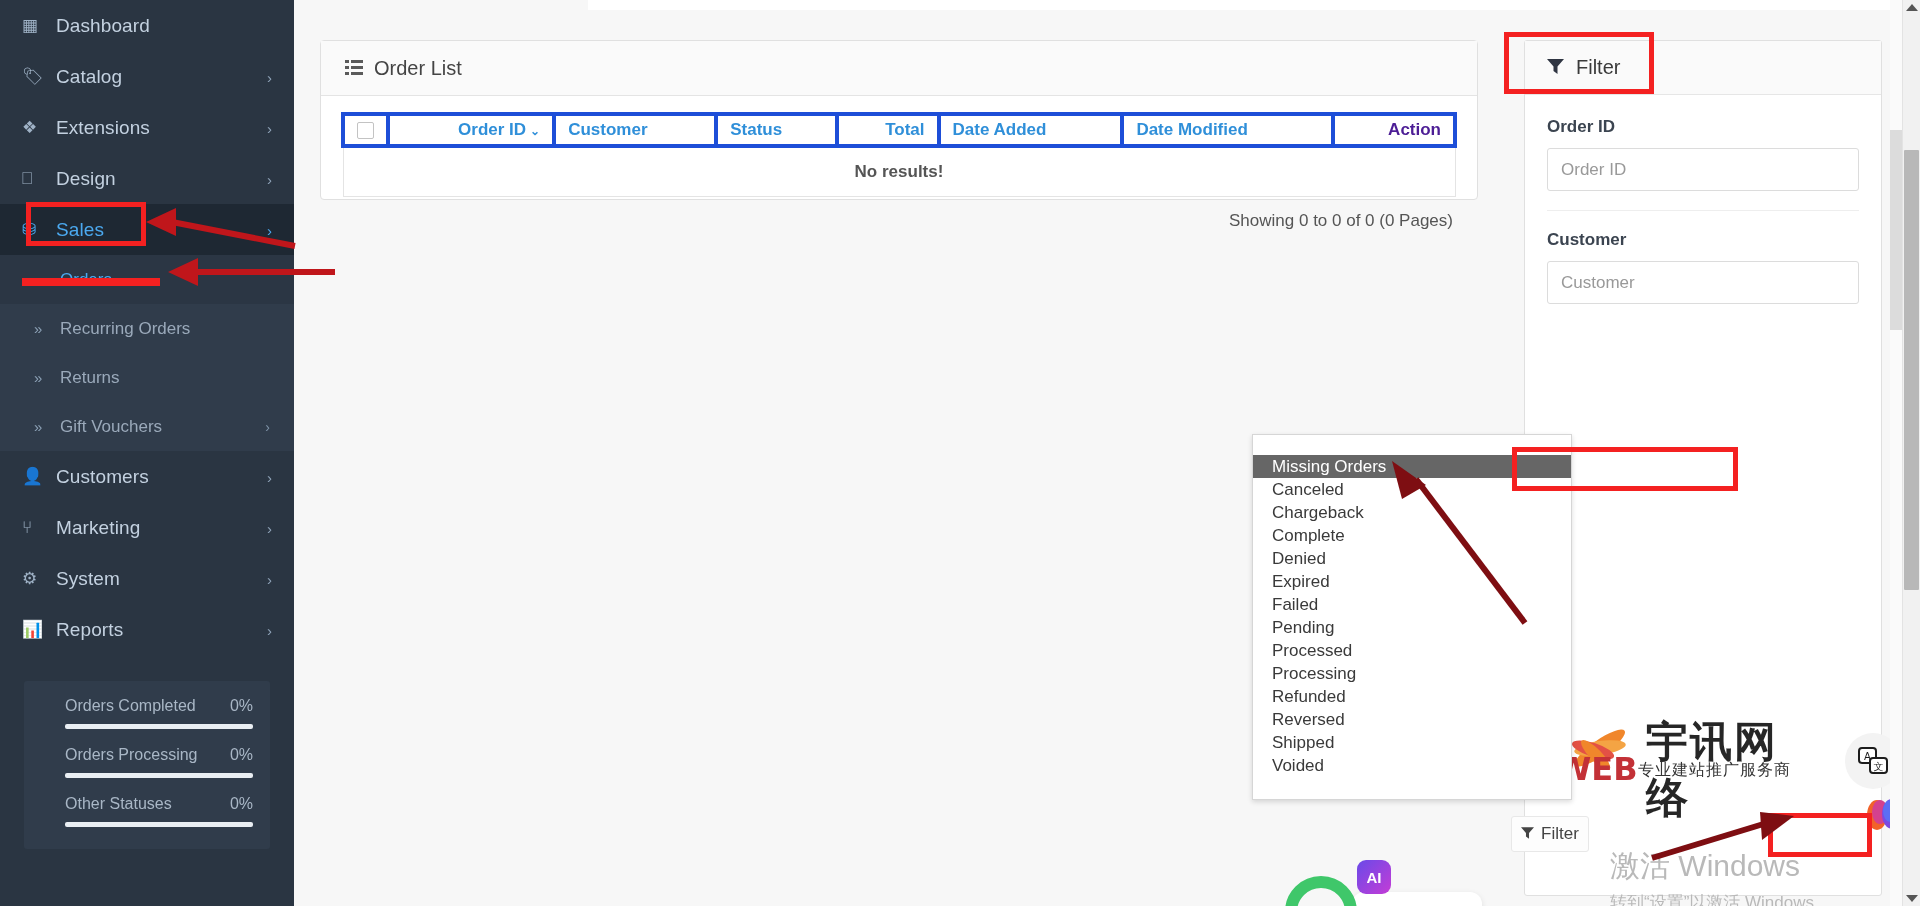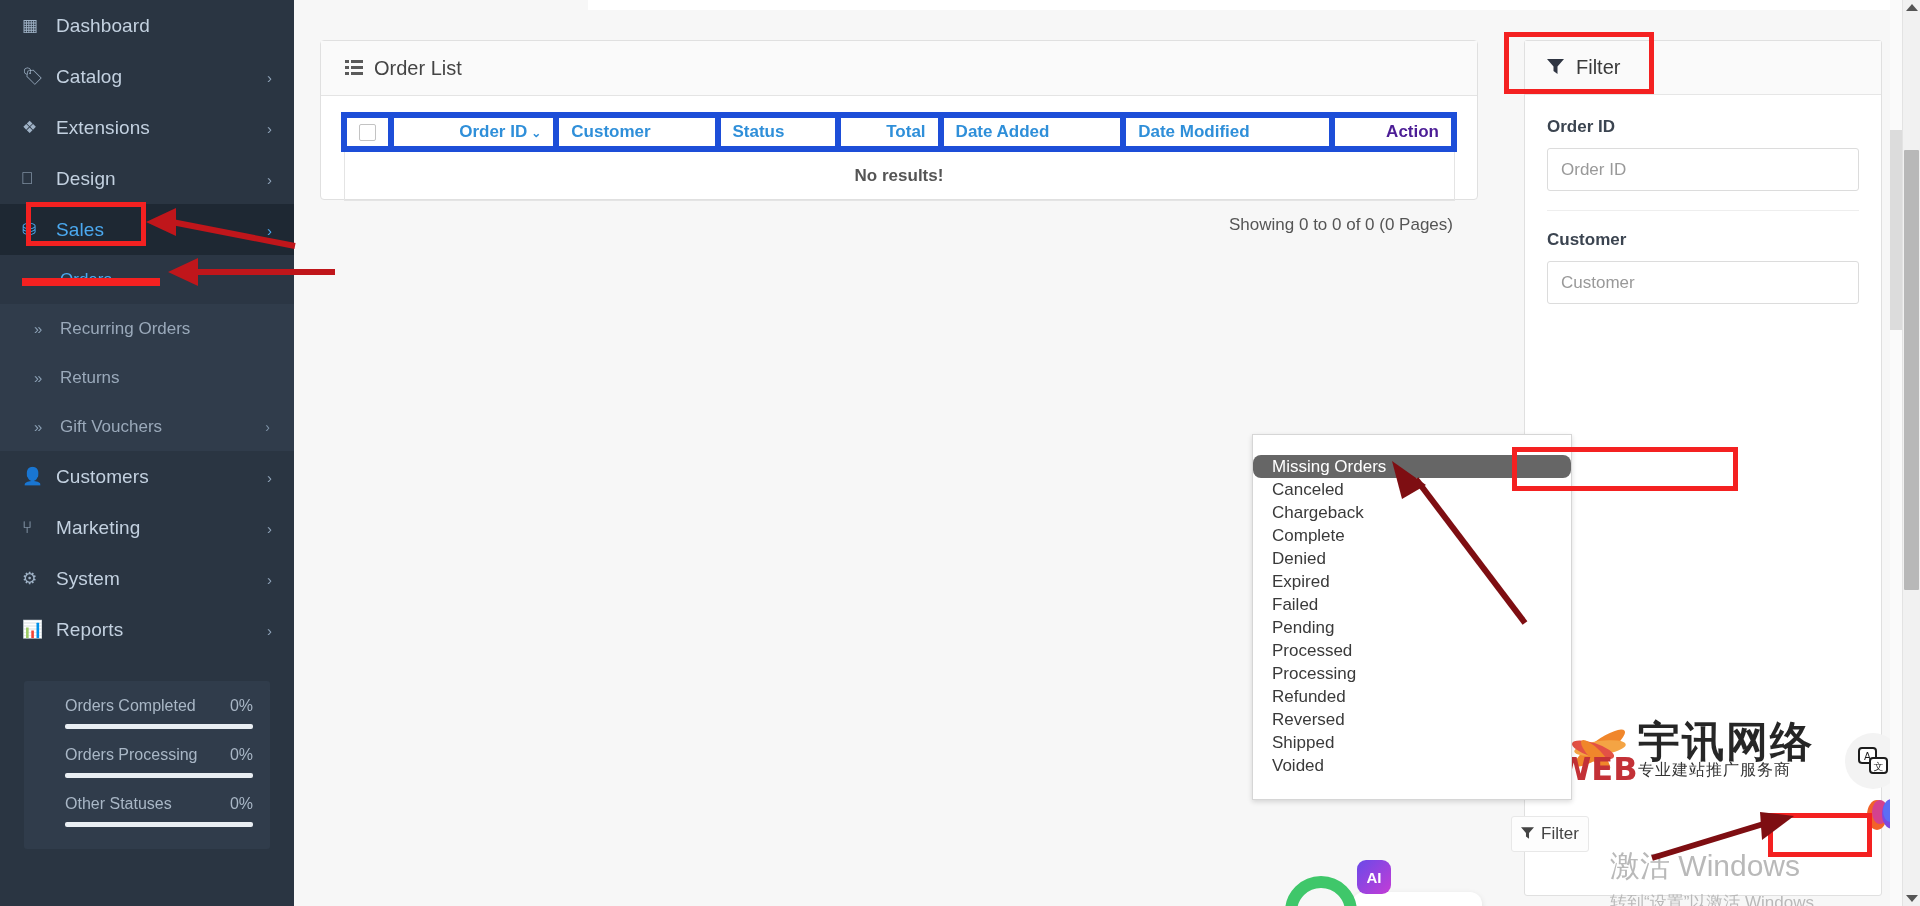--- a/index.html
+++ b/index.html
@@ -108,21 +108,21 @@
     border-bottom: 1px solid #e4e4e4;
     display: flex; align-items: center;
     padding: 0 24px;
     font-size: 20px; color: #444;
   }
   .panel-head .phicon { margin-right: 11px; color: #5a5a5a; font-size: 18px; display:flex; }
   .panel-body { padding: 16px 20px 10px 20px; }
 
   table.listing { width: 100%; border-collapse: collapse; }
   table.listing th {
-    border: 6px solid #1d4ed8;
+    border: 4px solid #1d4ed8;
     padding: 4px 12px;
     font-size: 17px;
     color: #2f8fd9;
     font-weight: bold;
     white-space: nowrap;
   }
   table.listing th.plain { color: #4c1d95; }
   table.listing td {
     border: 1px solid #e4e4e4;
     border-top: none;
@@ -195,21 +195,20 @@
     border: 1px solid #d6d6d6;
     box-shadow: 0 2px 5px rgba(0,0,0,.14);
     z-index: 40;
     overflow: hidden;
   }
   .dd-item {
     height: 23px; line-height: 23px;
     padding-left: 19px;
     font-size: 17px; color: #3a3a3a;
     white-space: nowrap;
-    border-radius: 8px;
   }
   .dd-item.blank { height: 20px; }
   .dd-item.hl { background: #666666; color: #ffffff; }
 
   
   #filter-btn {
     position: absolute;
     left: 1511px; top: 816px;
     width: 78px; height: 36px;
     display: flex; align-items: center; justify-content: center;
@@ -240,21 +239,21 @@
 
   svg.anno { position: absolute; z-index: 61; pointer-events: none; }
 
   
   #yx-watermark {
     position: absolute; left: 1548px; top: 718px;
     width: 270px; height: 62px; z-index: 25;
     pointer-events: none; opacity: .95;
   }
   #yx-watermark .cn-big {
-    position: absolute; left: 90px; top: -4px;
+    position: absolute; left: 98px; top: -4px;
     font-size: 42px; color: #1b1b1b; letter-spacing: 2px;
     font-family: Liberation Sans, sans-serif; font-weight: bold;
   }
   #yx-watermark .cn-sub {
     position: absolute; left: 90px; top: 42px;
     font-size: 16px; color: #2a2a2a; letter-spacing: 1px;
     font-family: "DejaVu Sans", sans-serif;
   }
   #yx-watermark .web-text {
     position: absolute; left: 8px; top: 32px;

